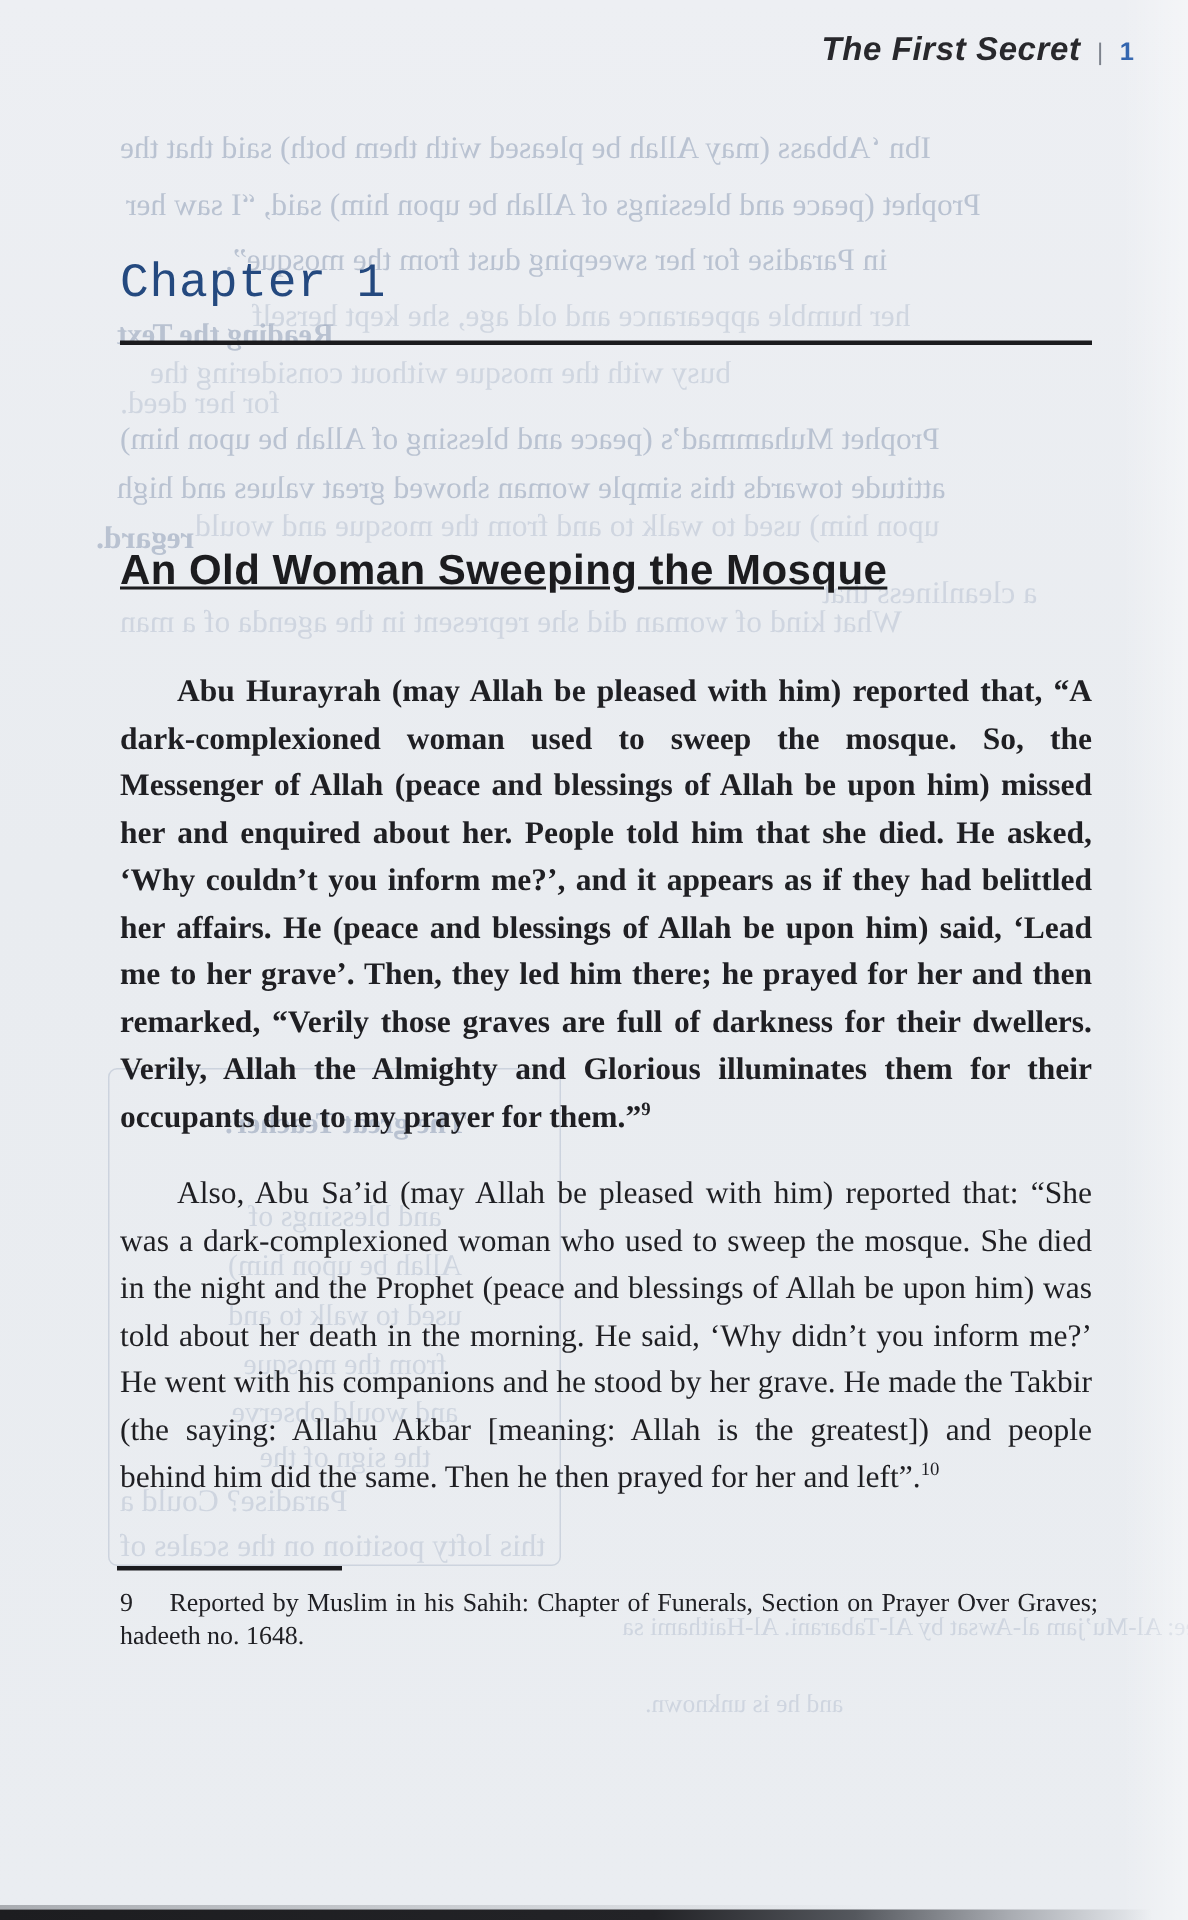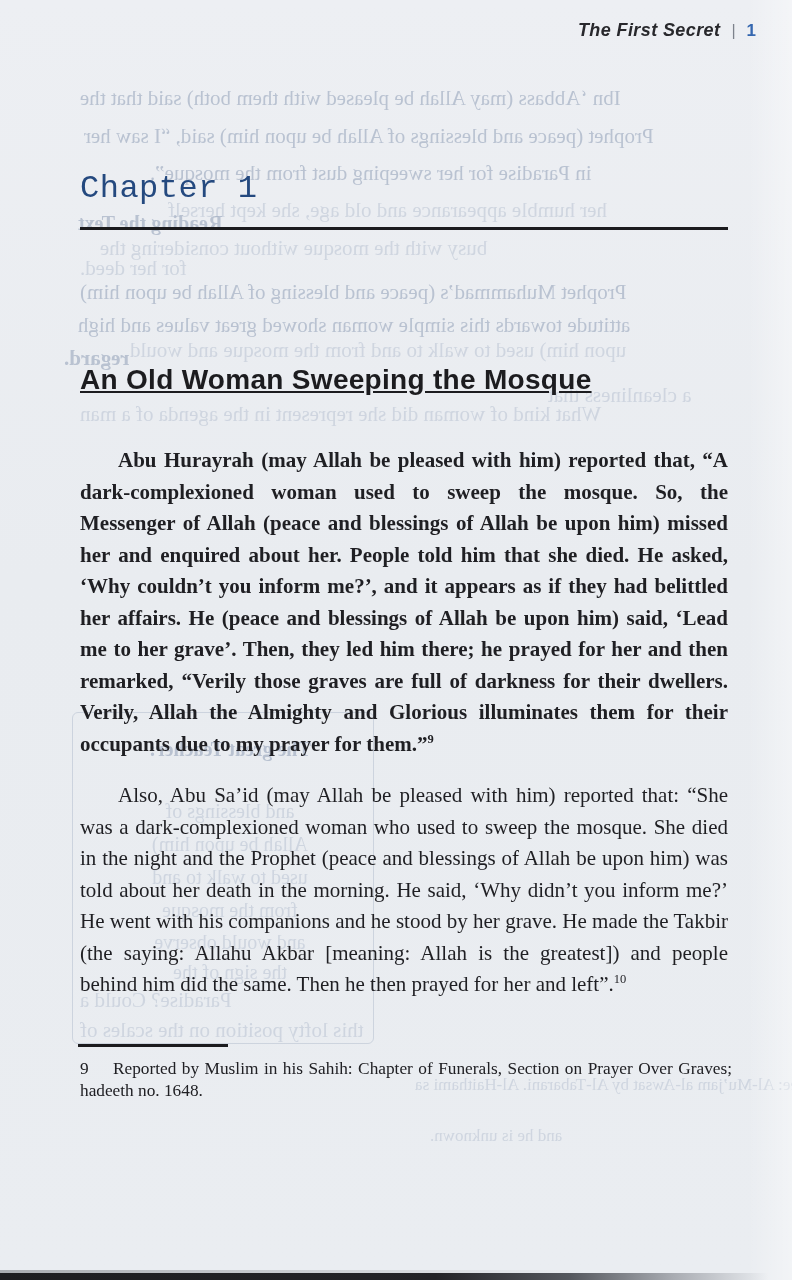--- a/index.html
+++ b/index.html
@@ -4,21 +4,21 @@
 <style>
   html,body{margin:0;padding:0;background:#dfe2e7;}
   .page{
     position:relative;width:792px;height:1280px;overflow:hidden;
     background:linear-gradient(180deg,#edeff3 0%,#e9ecf0 45%,#eaedf1 100%);
     font-family:"Liberation Serif",serif;color:#202024;
   }
   
   .hdr{position:absolute;top:20px;right:36px;display:flex;align-items:baseline;gap:11px;
        font-family:"Liberation Sans",sans-serif;}
-  .hdr .title{font-style:italic;font-weight:bold;font-size:18px;color:#28282c;letter-spacing:.4px;margin-left:39px;}
+  .hdr .title{font-style:italic;font-weight:bold;font-size:22px;color:#28282c;letter-spacing:.4px;margin-left:39px;}
   .hdr .sep{font-size:16px;color:#7d828c;font-weight:300;}
   .hdr .pnum{font-size:17px;font-weight:bold;color:#2e62ad;}
   
   .chapter{position:absolute;left:80px;top:170px;font-size:32px;color:#24497f;
            font-family:Liberation Mono, monospace;letter-spacing:.5px;}
   .chapter-rule{position:absolute;left:80px;top:227px;width:648px;height:3px;background:#1b1b1e;}
   
   .sec-head{position:absolute;left:80px;top:364px;font-family:"Liberation Sans",sans-serif;
             font-weight:bold;font-size:28px;color:#1c1c1f;letter-spacing:.3px;text-decoration:underline;}
   

